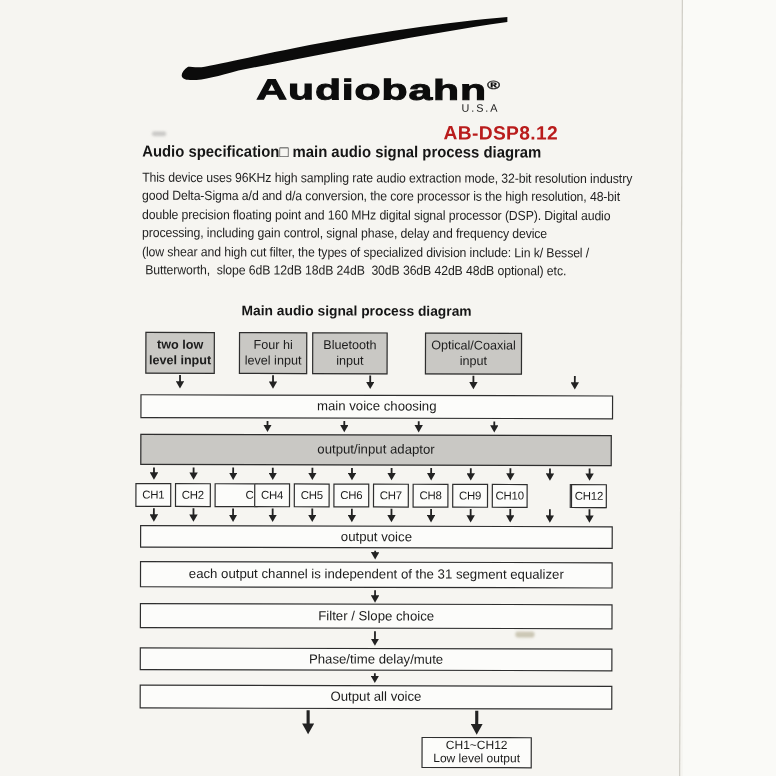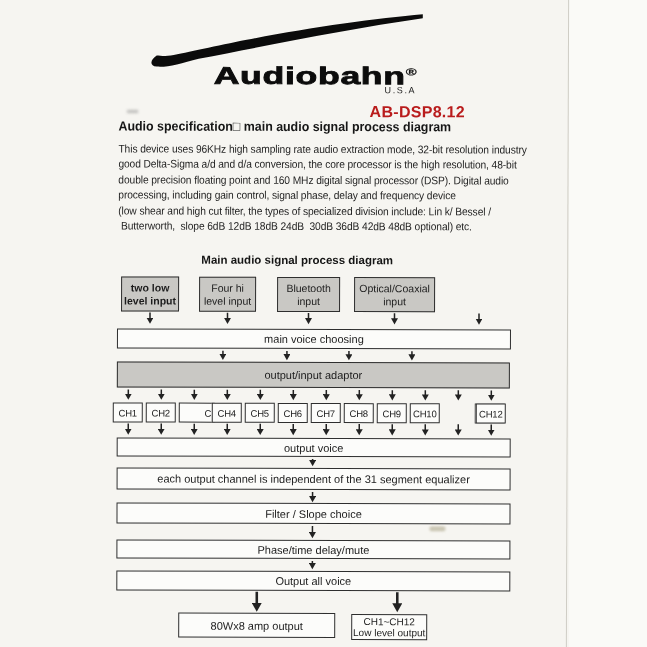--- a/index.html
+++ b/index.html
@@ -26,40 +26,40 @@
   
   .diagram{position:absolute;inset:0;}
   .diag-title{position:absolute;left:117px;top:254px;width:360px;text-align:center;font-size:11.5px;font-weight:bold;color:#151515;}
   .layer{position:absolute;inset:0;}
   .fbox{position:absolute;box-sizing:border-box;border:1.3px solid #2e2e2e;background:#fcfcfa;color:#1c1c1c;
         display:flex;align-items:center;justify-content:center;text-align:center;}
   .gray{background:#c9c8c4;}
   .input-box{top:277px;height:35px;font-size:10.5px;line-height:1.2;white-space:pre-line;border-width:1.4px;}
   div.input-box:nth-of-type(1){left:121px;width:58px;font-weight:bold;}
   div.input-box:nth-of-type(2){left:199px;width:57px;}
-  div.input-box:nth-of-type(3){left:277px;width:63px;}
+  div.input-box:nth-of-type(3){left:260px;width:63px;}
   div.input-box:nth-of-type(4){left:354px;width:81px;}
   div.input-box:nth-of-type(5){left:445px;width:68px;}
   .ch-box{top:403px;width:30px;height:20px;font-size:9.5px;letter-spacing:-.2px;}
   div.ch-box:nth-of-type(1){left:113px;}  div.ch-box:nth-of-type(2){left:146px;}
   div.ch-box:nth-of-type(3){left:179px;padding-left:34px;}  div.ch-box:nth-of-type(4){left:212px;}
   div.ch-box:nth-of-type(5){left:245px;}  div.ch-box:nth-of-type(6){left:278px;}
   div.ch-box:nth-of-type(7){left:311px;}  div.ch-box:nth-of-type(8){left:344px;}
   div.ch-box:nth-of-type(9){left:377px;}  div.ch-box:nth-of-type(10){left:410px;}
   div.ch-box:nth-of-type(11){left:443px;margin-left:32px;} div.ch-box:nth-of-type(12){left:476px;}
   .stage{font-size:11px;}
   #stage-main-voice{left:117px;top:329px;width:394px;height:20px;}
   #stage-adaptor{left:117px;top:362px;width:393px;height:26px;}
   #stage-output-voice{left:117px;top:438px;width:394px;height:19px;}
   #stage-equalizer{left:117px;top:468px;width:394px;height:22px;}
   #stage-filter{left:117px;top:503px;width:394px;height:21px;}
   #stage-phase{left:117px;top:540px;width:394px;height:19px;}
   #stage-output-all{left:117px;top:571px;width:394px;height:20px;}
   #out-amp{left:179px;top:613px;width:157px;height:25px;font-size:11px;}
-  #out-low{left:352px;top:614px;width:76px;height:26px;flex-direction:column;font-size:10px;line-height:1.15;}
+  #out-low{left:352px;top:614px;width:92px;height:26px;flex-direction:column;font-size:10px;line-height:1.15;}
   .arrows{position:absolute;inset:0;pointer-events:none;}
 
   
   .smudge{position:absolute;background:rgba(140,130,90,.4);filter:blur(1px);border-radius:2px;}
   #smudge-1{left:430px;top:526px;width:16px;height:5px;}
   #smudge-2{left:126px;top:110px;width:12px;height:4px;background:rgba(120,120,120,.35);}
 </style>
 </head>
 <body>
 
@@ -120,21 +120,20 @@
           <div class="fbox ch-box">CH11</div>
           <div class="fbox ch-box">CH12</div>
         </div>
 
       <div class="fbox stage" id="stage-output-voice">output voice</div>
       <div class="fbox stage" id="stage-equalizer">each output channel is independent of the 31 segment equalizer</div>
       <div class="fbox stage" id="stage-filter">Filter / Slope choice</div>
       <div class="fbox stage" id="stage-phase">Phase/time delay/mute</div>
       <div class="fbox stage" id="stage-output-all">Output all voice</div>
 
-      <div class="fbox" id="out-amp">80Wx8 amp output</div>
       <div class="fbox" id="out-low">
         <span>CH1~CH12</span>
         <span>Low level output</span>
       </div>
 
       <svg class="arrows" viewBox="0 0 647 647" aria-hidden="true">
         <defs>
           <marker id="ah" viewBox="0 0 8 8" refX="1" refY="4" markerWidth="7" markerHeight="7" orient="auto" markerUnits="userSpaceOnUse">
             <path d="M0,0 L7,4 L0,8 Z" fill="#222"></path>
           </marker>

